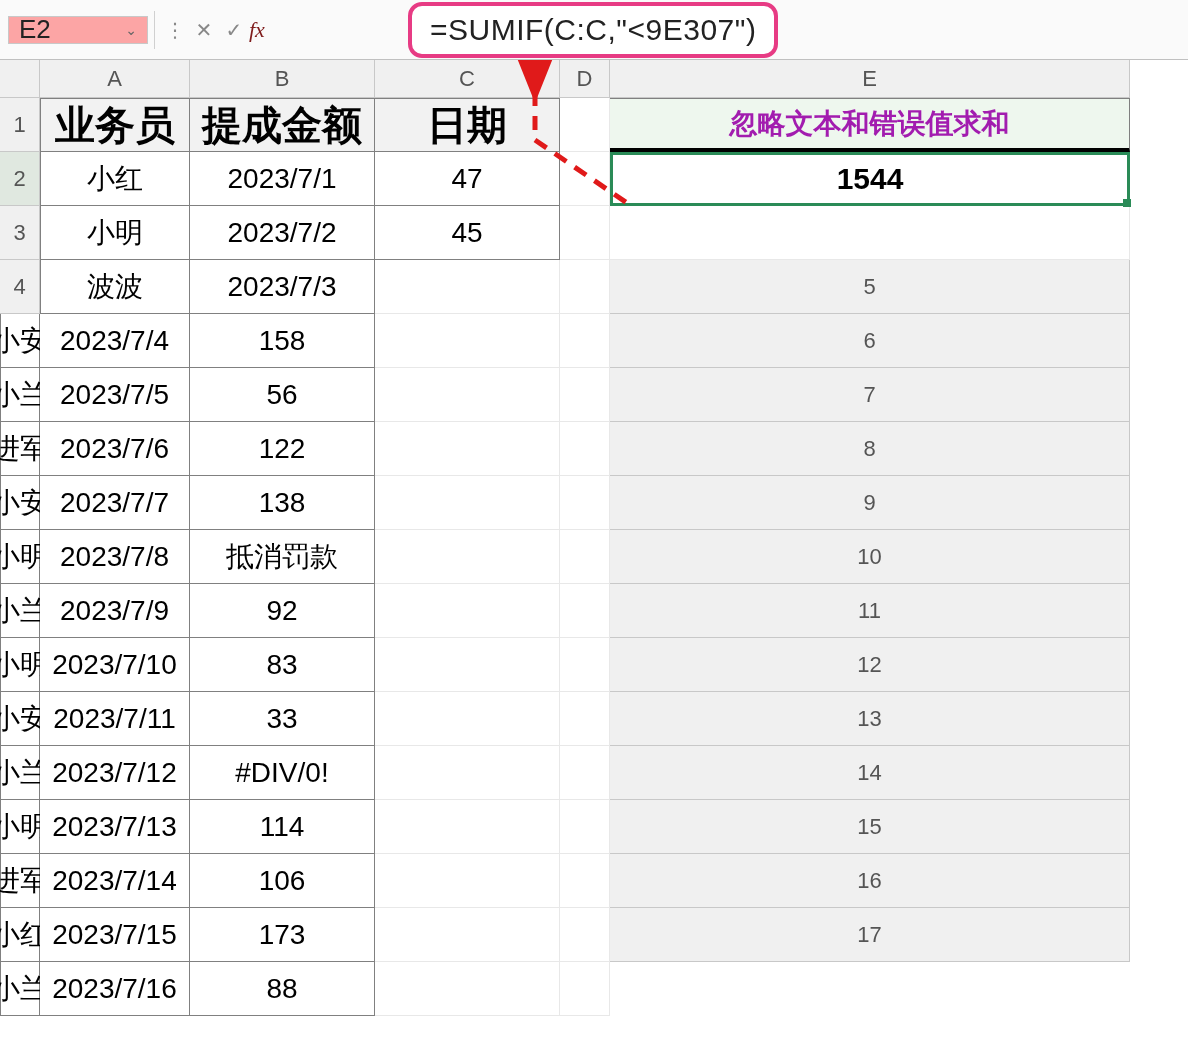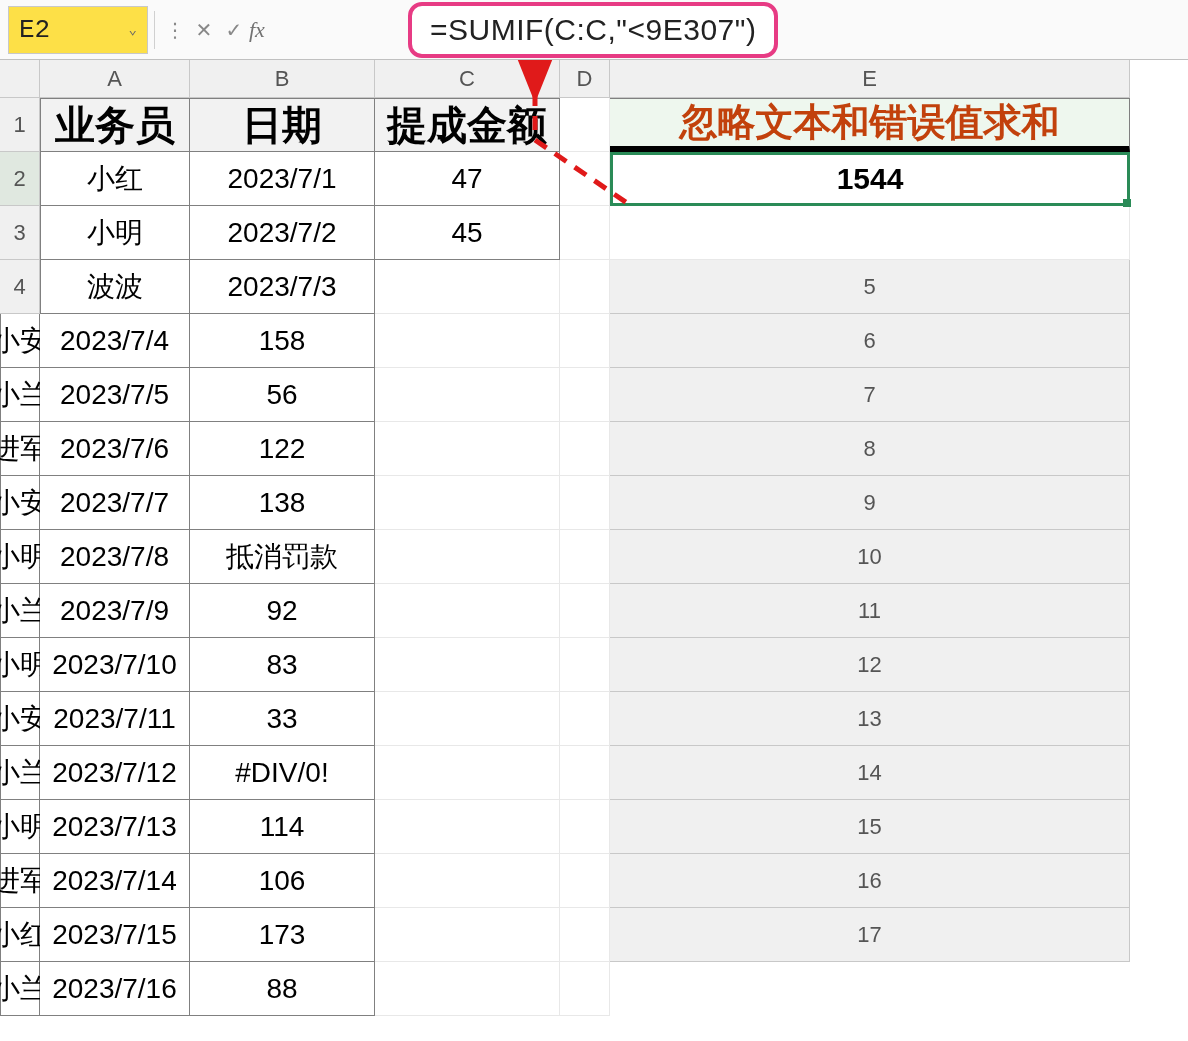--- a/index.html
+++ b/index.html
@@ -17,29 +17,28 @@
     display: flex;
     align-items: center;
     height: 60px;
     border-bottom: 1px solid #c0c0c0;
     background: #fafafa;
     padding: 0 8px;
     position: relative;
   }
   .name-box {
     width: 140px;
-    height: 48px;
-    background: #fde047;
+    height: 28px;
+    background: #fca5a5;
     border: 1px solid #c8c8c8;
     display: flex;
     align-items: center;
     padding: 0 10px;
     font-size: 26px;
     color: #222;
-    font-family: Liberation Mono, monospace;
   }
   .name-box-dropdown {
     margin-left: auto;
     color: #666;
     font-size: 14px;
   }
   .fb-sep {
     width: 1px;
     height: 38px;
     background: #d0d0d0;
@@ -56,21 +55,21 @@
     height: 30px;
     display: flex;
     align-items: center;
     justify-content: center;
     color: #888;
     font-size: 20px;
   }
   .fx-label {
     font-style: italic;
     font-family: "Times New Roman", serif;
-    color: #737373;
+    color: #7f1d1d;
     font-size: 22px;
     margin-right: 8px;
   }
   .formula-highlight {
     position: absolute;
     left: 408px;
     top: 2px;
     height: 56px;
     border: 4px solid #e73b84;
     border-radius: 14px;
@@ -132,25 +131,25 @@
     font-weight: bold;
     font-size: 40px;
   }
   .blank-cell {
     border-right: 1px solid #e8e8e8;
     border-bottom: 1px solid #e8e8e8;
     background: #ffffff;
   }
   .e-header {
     background: #eef7ee;
-    color: #c2410c;
+    color: #a21caf;
     font-weight: bold;
-    font-size: 38px;
+    font-size: 28px;
     border-right: 1px solid #808080;
-    border-bottom: 6px solid #000000;
+    border-bottom: 4px solid #000000;
   }
   .e-result {
     font-weight: bold;
     font-size: 30px;
     border: 3px solid #2a8b57;
     position: relative;
   }
   .e-result::after {
     content: "";
     position: absolute;
@@ -198,22 +197,22 @@
 <div class="sheet">
   <div class="grid" id="grid">
       <div class="corner"></div>
       <div class="col-head">A</div>
       <div class="col-head">B</div>
       <div class="col-head">C</div>
       <div class="col-head">D</div>
       <div class="col-head">E</div>
       <div class="row-head">1</div>
       <div class="cell data-cell header-cell left-edge top-edge">业务员</div>
+      <div class="cell data-cell header-cell top-edge">提成金额</div>
       <div class="cell data-cell header-cell top-edge">日期</div>
-      <div class="cell data-cell header-cell top-edge">提成金额</div>
       <div class="cell blank-cell"></div>
       <div class="cell e-header top-edge">忽略文本和错误值求和</div>
       <div class="row-head sel">2</div>
       <div class="cell data-cell left-edge">小红</div>
       <div class="cell data-cell">2023/7/1</div>
       <div class="cell data-cell">47</div>
       <div class="cell blank-cell"></div>
       <div class="cell e-result">1544</div>
       <div class="row-head">3</div>
       <div class="cell data-cell left-edge">小明</div>

